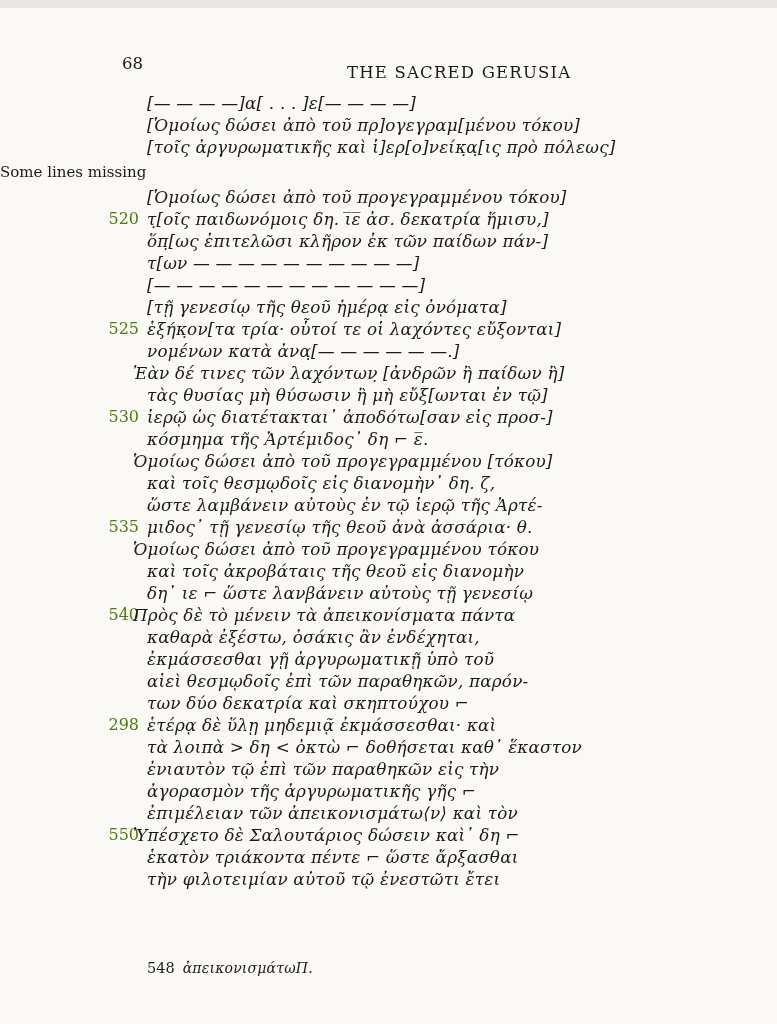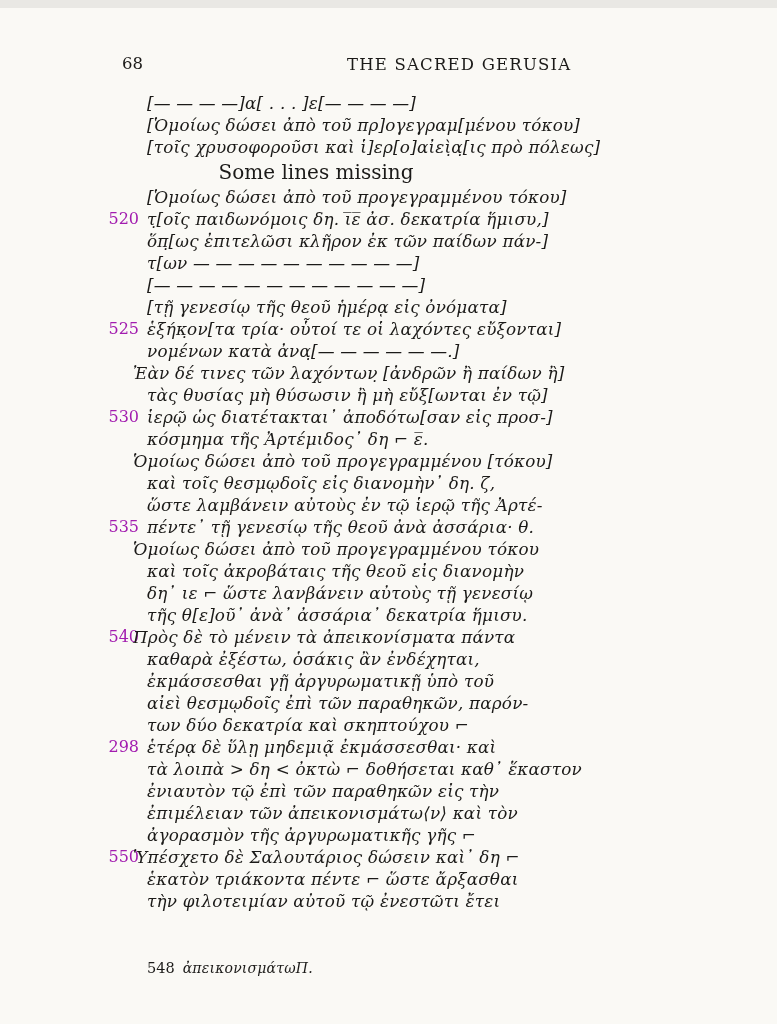--- a/index.html
+++ b/index.html
@@ -11,39 +11,39 @@
     background:#faf9f5;
     color:#1b1a18;
     overflow:hidden;
   }
   .header{position:absolute;top:46px;left:0;width:100%;height:24px;}
   .page-number{
     position:absolute;left:122px;top:0;
     font-size:16.5px;font-style:normal;
   }
   .running-title{
-    position:absolute;left:347px;top:1px;
+    position:absolute;left:347px;top:9px;
     font-size:16.5px;letter-spacing:1.2px;
   }
   .text-block{position:absolute;top:84px;left:0;width:100%;}
   .line{display:flex;line-height:22px;font-size:16.8px;}
   .line .num{
     flex:0 0 147px;width:147px;box-sizing:border-box;
     text-align:right;padding-right:8px;
-    font-style:normal;font-size:16px;color:#a21caf;
+    font-style:normal;font-size:16px;color:#4d7c0f;
   }
   .line .txt{
     font-style:italic;
     letter-spacing:0.2px;
     white-space:nowrap;
   }
   .line.outdent .txt{margin-left:-14px;}
   .line.center-line{
-    display:block;width:632px;text-align:center;
-    font-style:normal;font-size:20px;
+    display:block;width:632px;
+    font-style:normal;font-size:15px;
     margin:3px 0 3px 0;
   }
   .footnote{
     position:absolute;left:147px;top:952px;
     font-size:14px;
     text-align:right;
   }
   .footnote .fn-label{font-style:normal;margin-right:8px;font-size:14.5px;}
   .footnote .fn-text{font-style:italic;letter-spacing:0.2px;}
 </style>
@@ -61,21 +61,21 @@
       <div class="line">
         <span class="num"></span>
         <span class="txt">[— — — —]α[ . . . ]ε[— — — —]</span>
       </div>
       <div class="line">
         <span class="num"></span>
         <span class="txt">[Ὁμοίως δώσει ἀπὸ τοῦ πρ]ογεγραμ[μένου τόκου]</span>
       </div>
       <div class="line">
         <span class="num"></span>
-        <span class="txt">[τοῖς χρυσοφοροῦσι καὶ ἱ]ερ[ο]αἰεὶ̣α̣[ις πρὸ πόλεως]</span>
+        <span class="txt">[τοῖς ἀργυρωματικῆς καὶ ἱ]ερ[ο]νείκ̣α̣[ις πρὸ πόλεως]</span>
       </div>
       <div class="line center-line">Some lines missing</div>
       <div class="line">
         <span class="num"></span>
         <span class="txt">[Ὁμοίως δώσει ἀπὸ τοῦ προγεγραμμένου τόκου]</span>
       </div>
       <div class="line">
         <span class="num">520</span>
         <span class="txt">τ̣[οῖς παιδωνόμοις δη. ι̅ε̅ ἀσ. δεκατρία ἥμισυ,]</span>
       </div>
@@ -129,37 +129,33 @@
       <div class="line">
         <span class="num"></span>
         <span class="txt">καὶ τοῖς θεσμῳδοῖς εἰς διανομὴν᾽ δη. ζ,</span>
       </div>
       <div class="line">
         <span class="num"></span>
         <span class="txt">ὥστε λαμβάνειν αὐτοὺς ἐν τῷ ἱερῷ τῆς Ἀρτέ-</span>
       </div>
       <div class="line">
         <span class="num">535</span>
-        <span class="txt">πέντε᾽ τῇ γενεσίῳ τῆς θεοῦ ἀνὰ ἀσσάρια· θ.</span>
+        <span class="txt">μιδος᾽ τῇ γενεσίῳ τῆς θεοῦ ἀνὰ ἀσσάρια· θ.</span>
       </div>
       <div class="line outdent">
         <span class="num"></span>
         <span class="txt">Ὁμοίως δώσει ἀπὸ τοῦ προγεγραμμένου τόκου</span>
       </div>
       <div class="line">
         <span class="num"></span>
         <span class="txt">καὶ τοῖς ἀκροβάταις τῆς θεοῦ εἰς διανομὴν</span>
       </div>
       <div class="line">
         <span class="num"></span>
         <span class="txt">δη᾽ ιε ⌐ ὥστε λανβάνειν αὐτοὺς τῇ γενεσίῳ</span>
-      </div>
-      <div class="line">
-        <span class="num"></span>
-        <span class="txt">τῆς θ[ε]οῦ᾽ ἀνὰ᾽ ἀσσάρια᾽ δεκατρία ἥμισυ.</span>
       </div>
       <div class="line outdent">
         <span class="num">540</span>
         <span class="txt">Πρὸς δὲ τὸ μένειν τὰ ἀπεικονίσματα πάντα</span>
       </div>
       <div class="line">
         <span class="num"></span>
         <span class="txt">καθαρὰ ἐξέστω, ὁσάκις ἂν ἐνδέχηται,</span>
       </div>
       <div class="line">
@@ -181,25 +177,25 @@
       <div class="line">
         <span class="num"></span>
         <span class="txt">τὰ λοιπὰ &gt; δη &lt; ὀκτὼ ⌐ δοθήσεται καθ᾽ ἕκαστον</span>
       </div>
       <div class="line">
         <span class="num"></span>
         <span class="txt">ἐνιαυτὸν τῷ ἐπὶ τῶν παραθηκῶν εἰς τὴν</span>
       </div>
       <div class="line">
         <span class="num"></span>
+        <span class="txt">ἀγορασμὸν τῆς ἀργυρωματικῆς γῆς ⌐</span>
+      </div>
+      <div class="line">
+        <span class="num"></span>
         <span class="txt">ἐπιμέλειαν τῶν ἀπεικονισμάτω⟨ν⟩ καὶ τὸν</span>
-      </div>
-      <div class="line">
-        <span class="num"></span>
-        <span class="txt">ἀγορασμὸν τῆς ἀργυρωματικῆς γῆς ⌐</span>
       </div>
       <div class="line outdent">
         <span class="num">550</span>
         <span class="txt">Ὑπέσχετο δὲ Σαλουτάριος δώσειν καὶ᾽ δη ⌐</span>
       </div>
       <div class="line">
         <span class="num"></span>
         <span class="txt">ἑκατὸν τριάκοντα πέντε ⌐ ὥστε ἄρξασθαι</span>
       </div>
       <div class="line">

